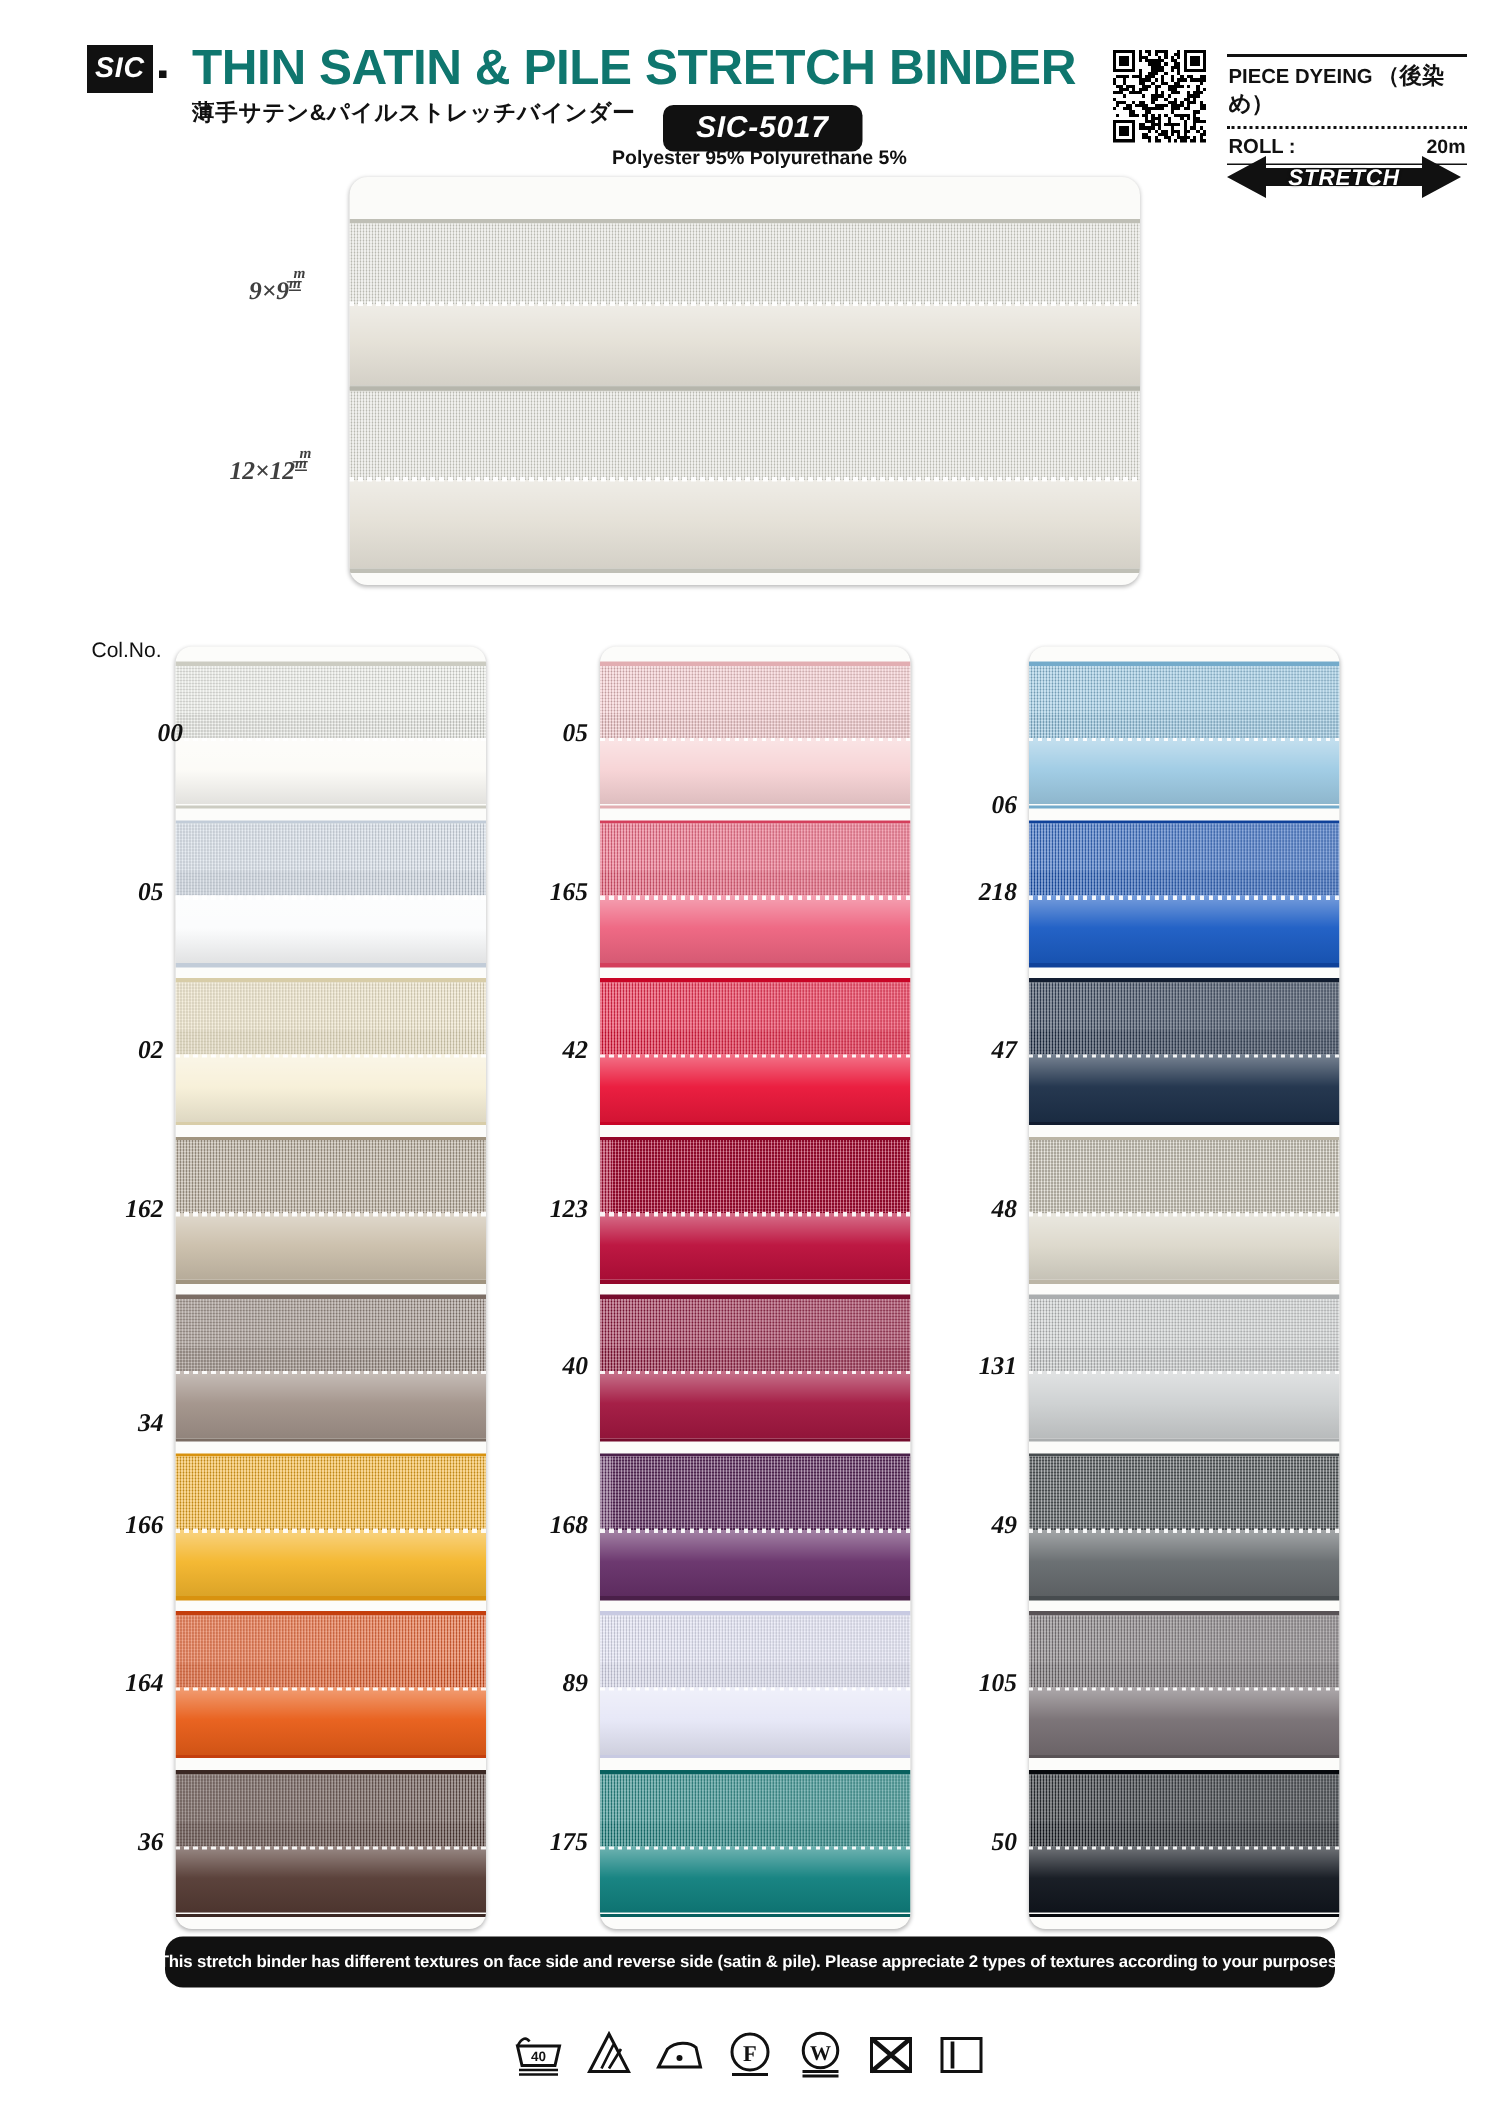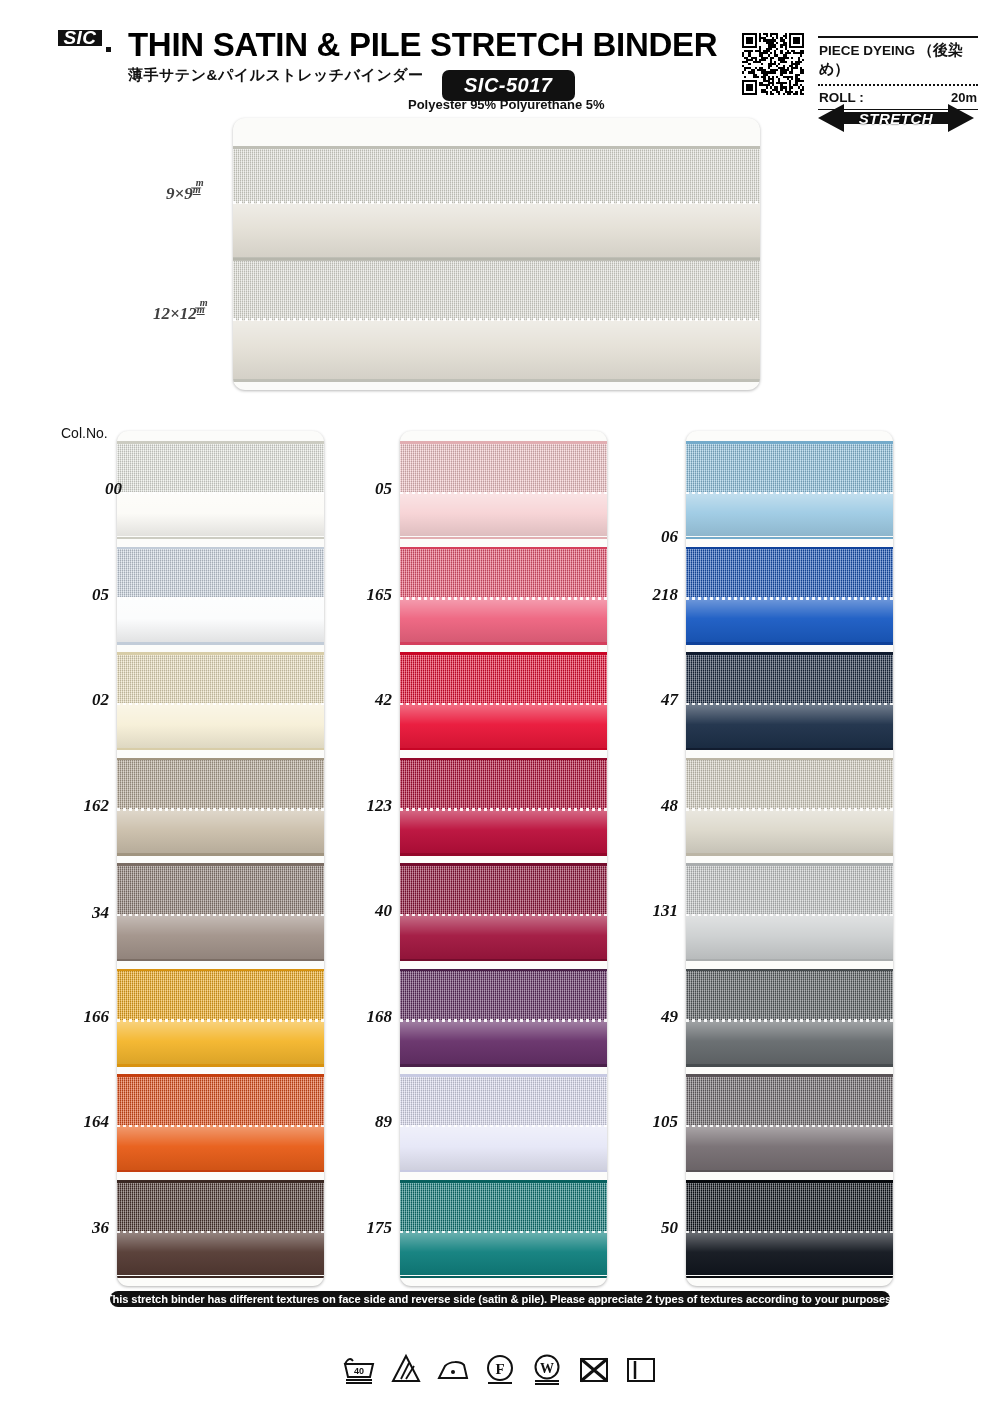--- a/index.html
+++ b/index.html
@@ -7,34 +7,34 @@
     width: 1000px; height: 1415px;
     background: #ffffff;
     font-family: "Liberation Sans", sans-serif;
     overflow: hidden;
   }
   .page { position: relative; width: 1000px; height: 1415px; }
 
   
   .logo {
     position: absolute; left: 58px; top: 30px;
-    width: 44px; height: 16px;
+    width: 44px; height: 32px;
     background: #111; color: #fff;
     font-family: "Liberation Sans", sans-serif;
     font-weight: bold; font-size: 19px; font-style: italic;
     letter-spacing: 0.5px;
     display: flex; align-items: center; justify-content: center;
   }
   .logo-dot {
     position: absolute; left: 106px; top: 47px;
     width: 5px; height: 5px; background: #111;
   }
   .title-main {
     position: absolute; left: 128px; top: 26px;
-    font-size: 33px; font-weight: bold; color: #000000;
+    font-size: 33px; font-weight: bold; color: #0f766e;
     letter-spacing: -0.3px; white-space: nowrap;
   }
   .title-jp {
     position: absolute; left: 128px; top: 66px;
     font-size: 15px; font-weight: bold; color: #111;
     letter-spacing: 0.5px; white-space: nowrap;
   }
   .code-badge {
     position: absolute; left: 442px; top: 70px;
     background: #111; color: #fff; border-radius: 7px;
@@ -164,21 +164,21 @@
     position: absolute;
     font-family: "Liberation Serif", serif;
     font-weight: bold; font-style: italic;
     font-size: 17px; color: #111; text-align: right;
     width: 52px;
   }
 
   
   .note-en {
     position: absolute; left: 110px; top: 1291px;
-    width: 780px; height: 16px;
+    width: 780px; height: 34px;
     background: #111; color: #fff; border-radius: 12px;
     display: flex; align-items: center; justify-content: center;
     font-size: 11.2px; font-weight: bold; white-space: nowrap;
     letter-spacing: -0.1px;
   }
   .note-jp {
     position: absolute; left: 0; top: 1322px; width: 1000px;
     text-align: center; font-size: 13px; font-weight: bold; color: #111;
   }
 
@@ -543,21 +543,21 @@
         <path d="M11 9 L11 27" stroke-width="2.5"></path>
       </g>
         </svg>
     </div>
   </div>
 
 <div class="colnum" style="left: 70px; top: 479px;">00</div>
     <div class="colnum" style="left: 57px; top: 584.571px;">05</div>
     <div class="colnum" style="left: 57px; top: 690.143px;">02</div>
     <div class="colnum" style="left: 57px; top: 795.714px;">162</div>
-    <div class="colnum" style="left: 57px; top: 903px;">34</div>
+    <div class="colnum" style="left: 57px; top: 939px;">34</div>
     <div class="colnum" style="left: 57px; top: 1006.86px;">166</div>
     <div class="colnum" style="left: 57px; top: 1112.43px;">164</div>
     <div class="colnum" style="left: 57px; top: 1218px;">36</div>
     <div class="colnum" style="left: 340px; top: 479px;">05</div>
     <div class="colnum" style="left: 340px; top: 584.571px;">165</div>
     <div class="colnum" style="left: 340px; top: 690.143px;">42</div>
     <div class="colnum" style="left: 340px; top: 795.714px;">123</div>
     <div class="colnum" style="left: 340px; top: 901.286px;">40</div>
     <div class="colnum" style="left: 340px; top: 1006.86px;">168</div>
     <div class="colnum" style="left: 340px; top: 1112.43px;">89</div>

